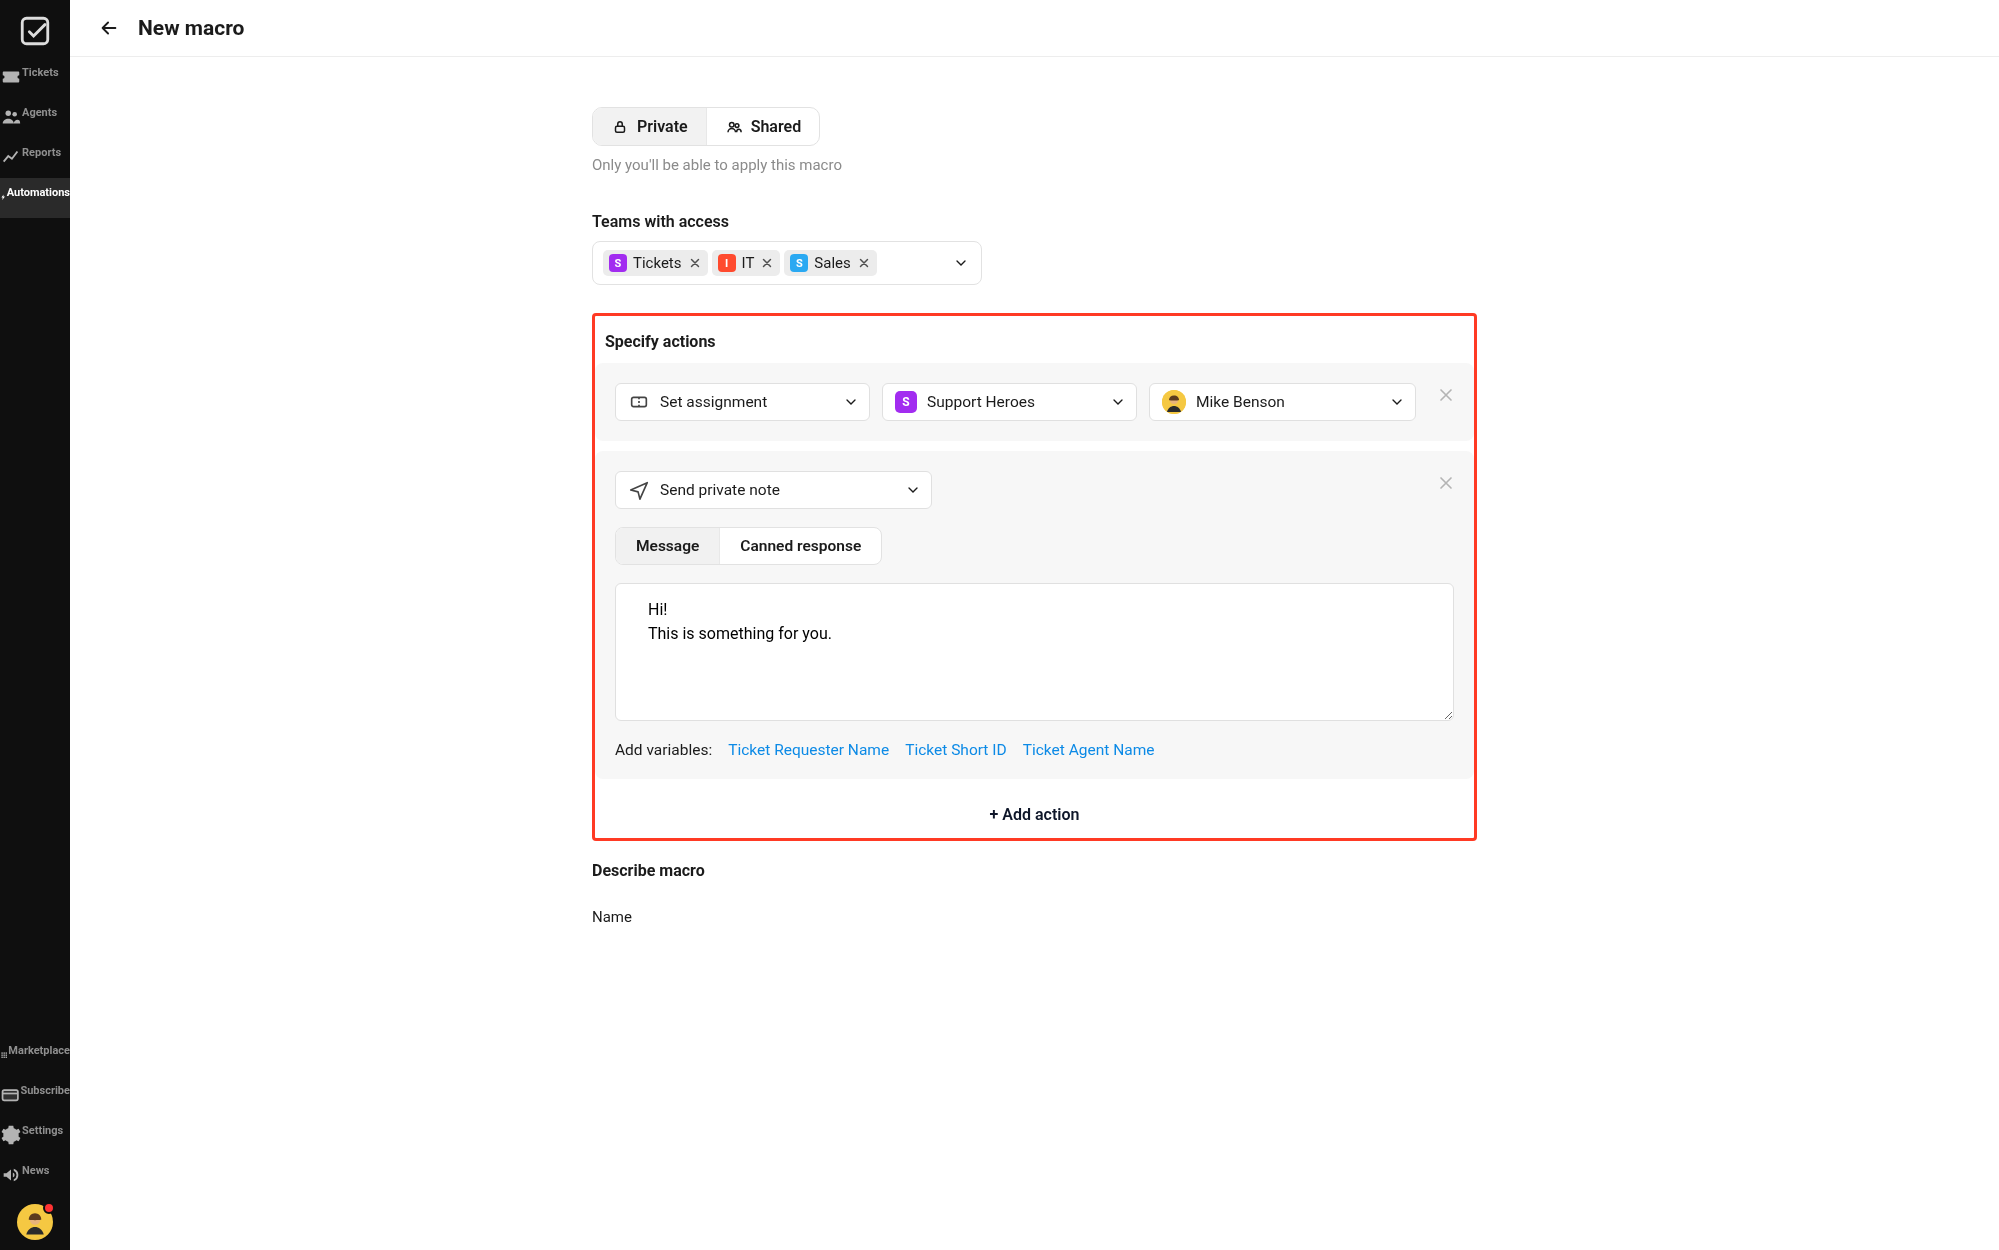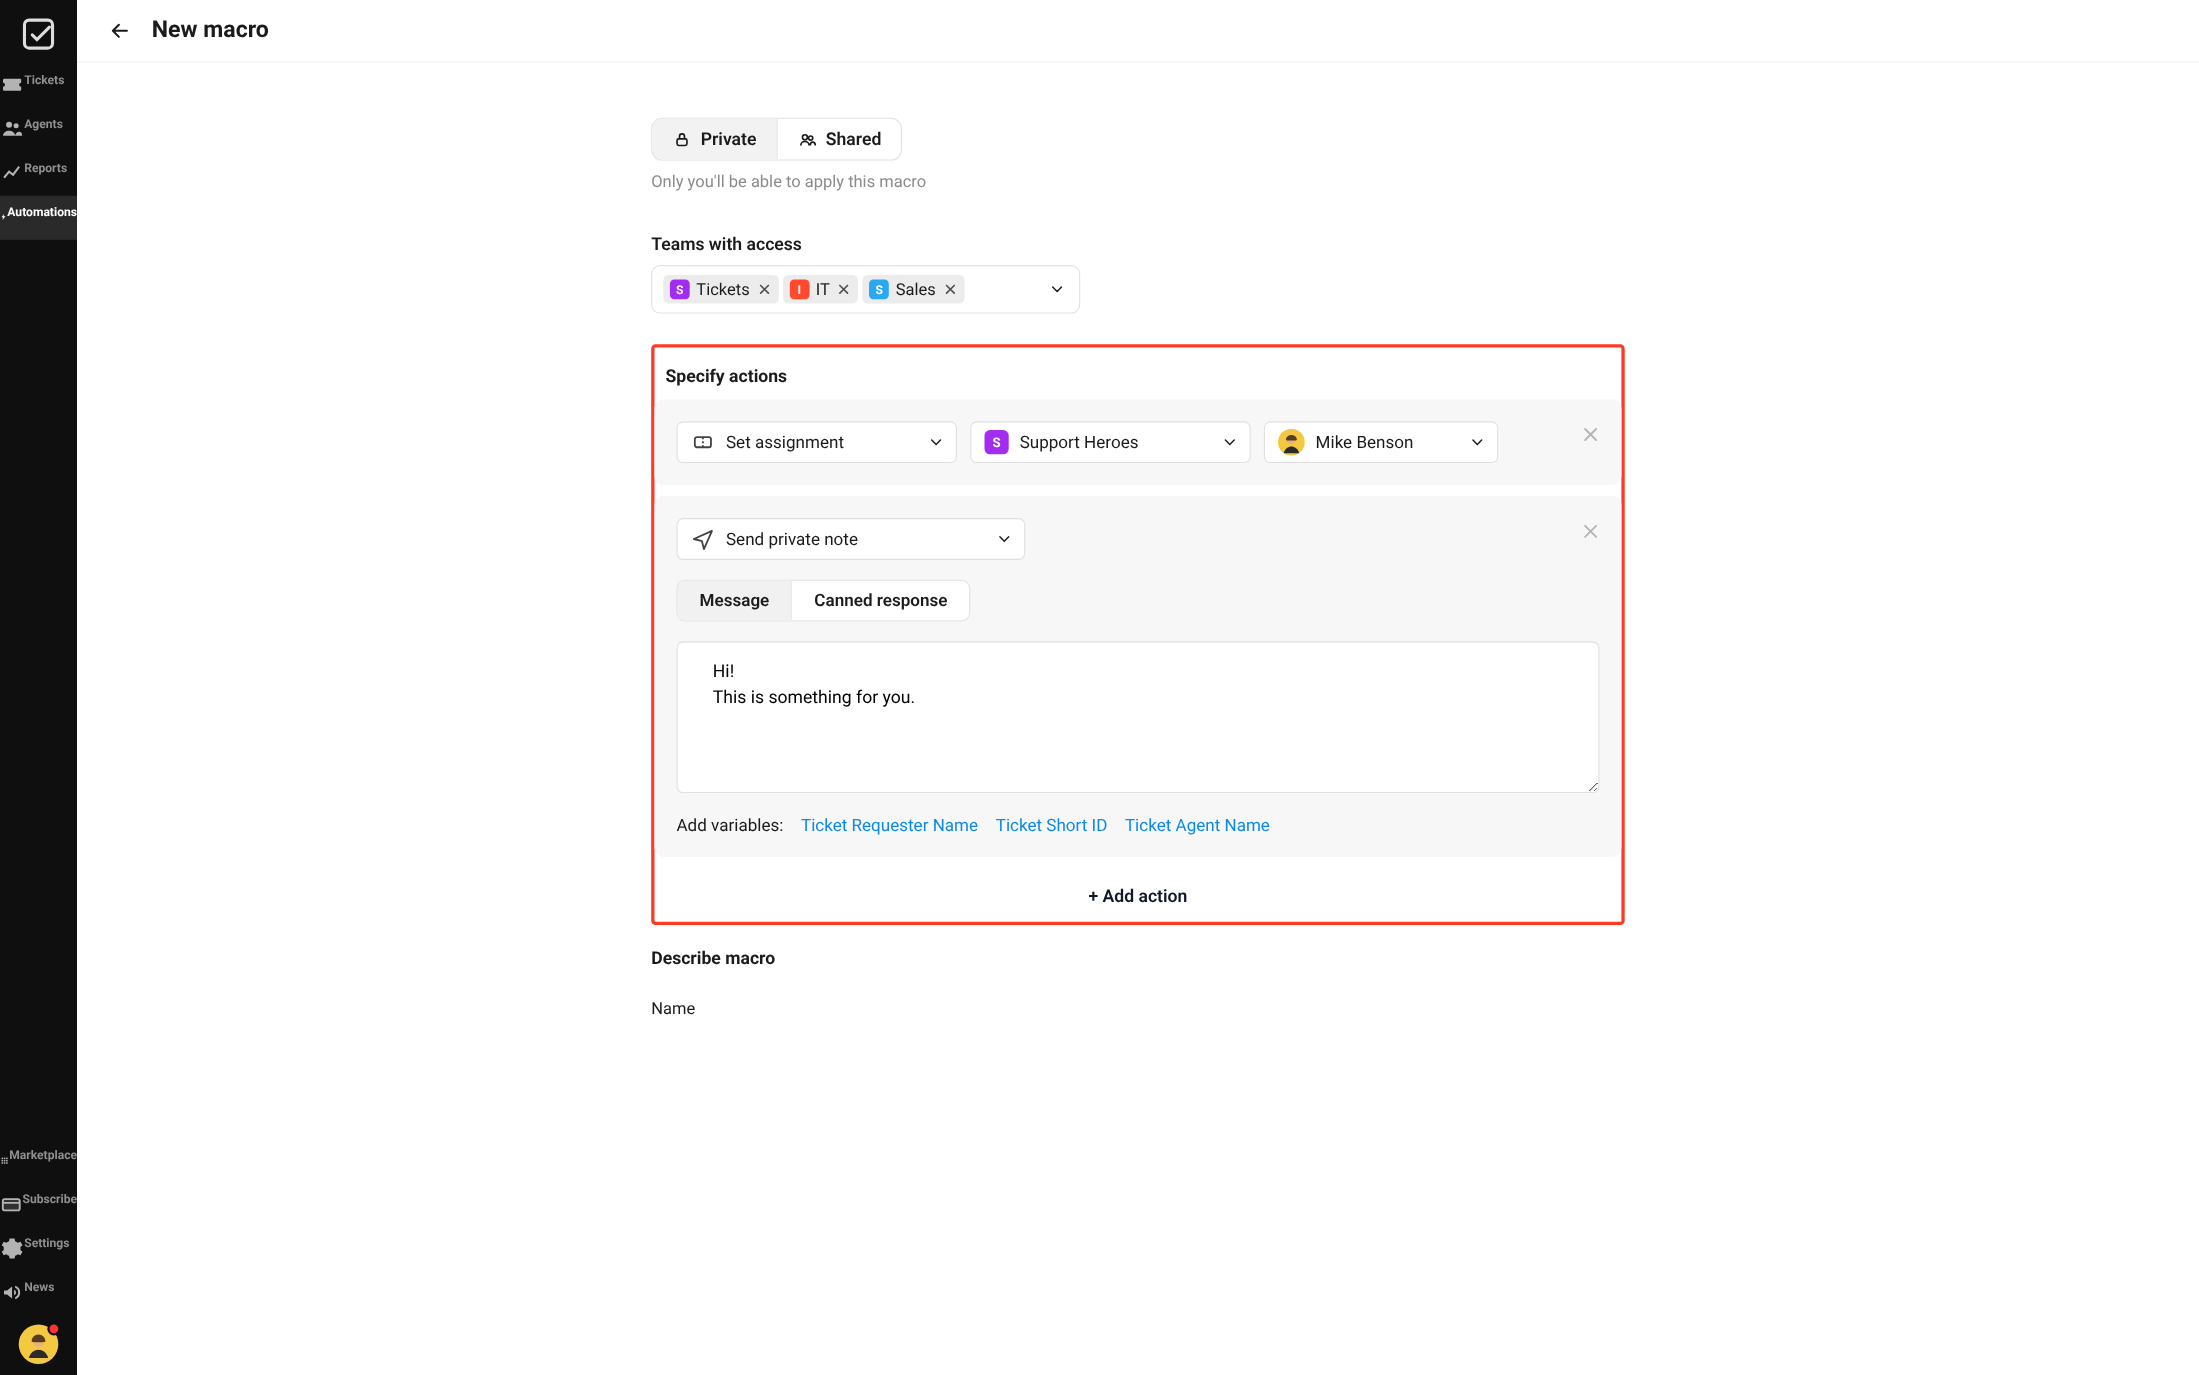--- a/index.html
+++ b/index.html
@@ -144,21 +144,21 @@
     border-radius:6px;
     background:#fff;
     display:flex; align-items:center;
     padding:12px 12px;
     position:relative;
     font-size:15.5px;
     cursor:pointer;
   }
   .select.w1 { width:255px; }
   .select.w2 { width:255px; }
-  .select.w3 { width:213px; }
+  .select.w3 { width:267px; }
   .select.w4 { width:317px; }
   .select .lead { width:22px;height:22px; margin-right:10px; display:flex;align-items:center;justify-content:center; }
   .select .chev { position:absolute; right:10px; width:16px;height:16px; }
   .select .avatar-sm {
     width:24px;height:24px;border-radius:50%; background:#f5c842;
     margin-right:10px; display:flex;align-items:center;justify-content:center;
   }
   .badge-sq {
     width:22px;height:22px;border-radius:5px;background:#a22cf0;
     color:#fff;font-size:12px;font-weight:700;

